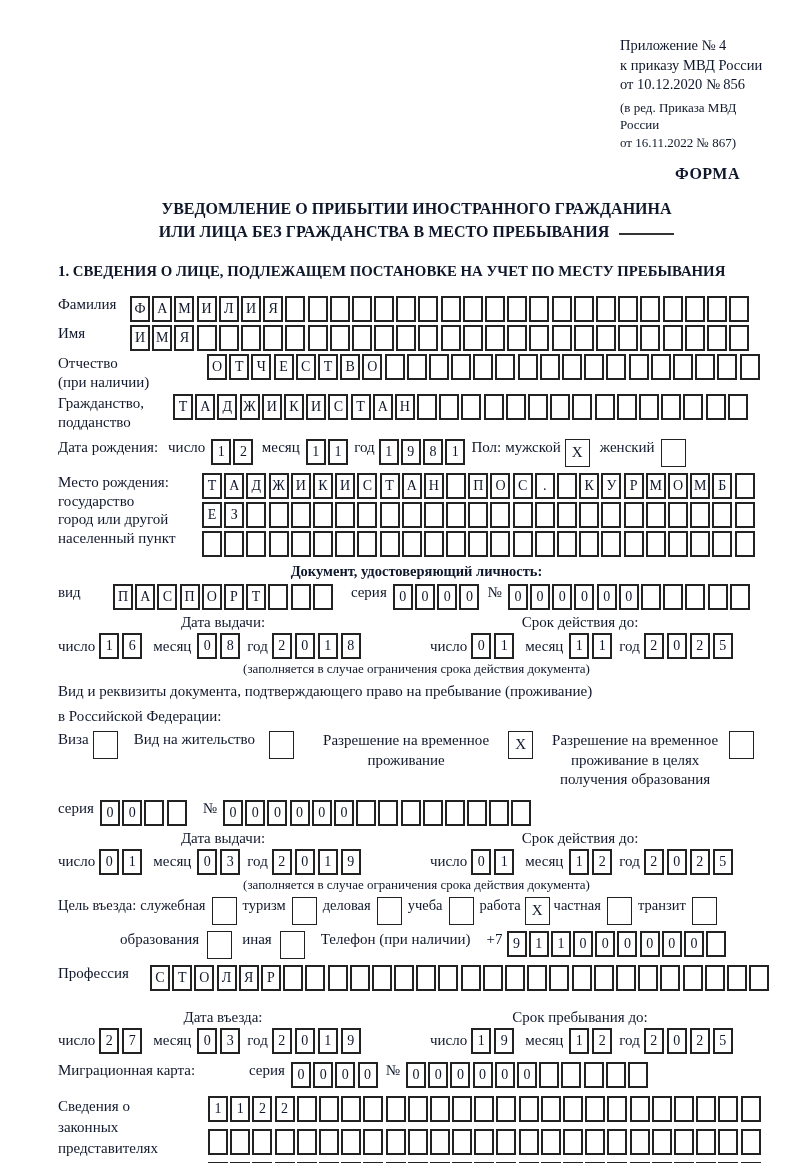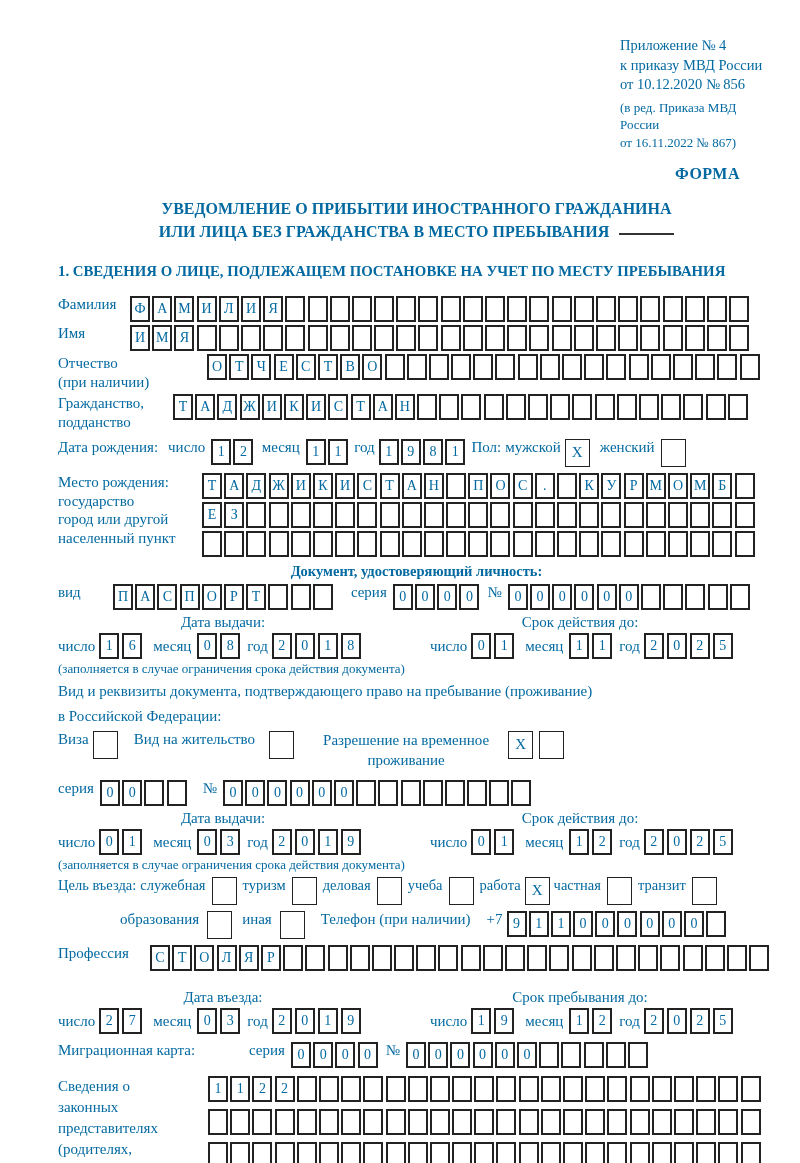--- a/index.html
+++ b/index.html
@@ -2,21 +2,21 @@
 <html><head>
 <meta charset="utf-8">
 <style>
   html,body{margin:0;padding:0;background:#ffffff;}
   .page{
     position:relative;
     width:800px;height:1163px;
     box-sizing:border-box;
     padding:36px 25px 18px 58px;
     background:#ffffff;
-    color:#0369a1;
+    color:#0f172a;
     font-family:"Liberation Serif","DejaVu Serif",serif;
     overflow:hidden;
   }
   
   .appendix{margin-left:562px;font-size:14.5px;line-height:19.5px;}
   .edition{margin-left:562px;margin-top:4px;font-size:13px;line-height:17.5px;}
   .forma{margin-top:14px;text-align:right;padding-right:35px;font-weight:bold;font-size:16px;letter-spacing:.5px;}
   .title{margin-top:14px;text-align:center;font-weight:bold;font-size:16px;line-height:23px;}
   .title-underline{display:inline-block;width:55px;border-bottom:2.4px solid #333;margin-left:10px;vertical-align:2px;}
   .section-heading{margin-top:20px;font-weight:bold;font-size:14.8px;white-space:nowrap;}
@@ -48,21 +48,21 @@
   .mr4{margin-right:4px;}.mr6{margin-right:6px;}
 
   
   .dates{display:flex;margin-top:4px;}
   .datecol-l{width:372px;flex-shrink:0;}
   .datecol-r{flex:1;}
   .datehead{font-size:15px;text-align:center;width:330px;margin-bottom:2px;}
   .datecol-r .datehead{width:300px;}
   .daterow{display:flex;align-items:center;white-space:nowrap;}
   .daterow .cell{margin-right:3px;}
-  .note-r{text-align:left;font-size:13px;margin-top:2px;margin-bottom:4px;}
+  .note-r{text-align:center;font-size:13px;margin-top:2px;margin-bottom:4px;}
   .plain{font-size:15px;line-height:20px;}
   .wraplbl{font-size:15px;text-align:center;line-height:19.5px;flex-shrink:0;}
   .wl185{width:192px;}.wl172{width:176px;}
   .smallrow{font-size:14.5px;}
   .smallrow .lbl{font-size:14.5px;}
 </style>
 </head>
 <body>
 
 <div class="page">
@@ -180,20 +180,21 @@
   <div class="plain" style="margin-top:4px;">Вид и реквизиты документа, подтверждающего право на пребывание (проживание)</div>
   <div class="plain" style="margin-top:5px;">в Российской Федерации:</div>
 
   <div class="frow top" style="margin-top:5px;margin-bottom:8px;">
     <span class="lbl">Виза</span>
     <span class="cbox ml4"></span>
     <span class="lbl ml16">Вид на жительство</span>
     <span class="cbox ml14"></span>
     <div class="wraplbl wl185 ml16">Разрешение на временное проживание</div>
     <span class="cbox ml6">X</span>
+    <div class="wraplbl wl172 ml14">Разрешение на временное проживание в целях получения образования</div>
     <span class="cbox ml6"></span>
   </div>
 
   <div class="frow" style="margin-top:10px;">
     <span class="lbl mr6">серия</span>
     <span class="cells"><span class="cell">0</span><span class="cell">0</span><span class="cell"></span><span class="cell"></span></span>
     <span class="lbl ml14 mr6">№</span>
     <span class="cells"><span class="cell">0</span><span class="cell">0</span><span class="cell">0</span><span class="cell">0</span><span class="cell">0</span><span class="cell">0</span><span class="cell"></span><span class="cell"></span><span class="cell"></span><span class="cell"></span><span class="cell"></span><span class="cell"></span><span class="cell"></span><span class="cell"></span></span>
   </div>
 

